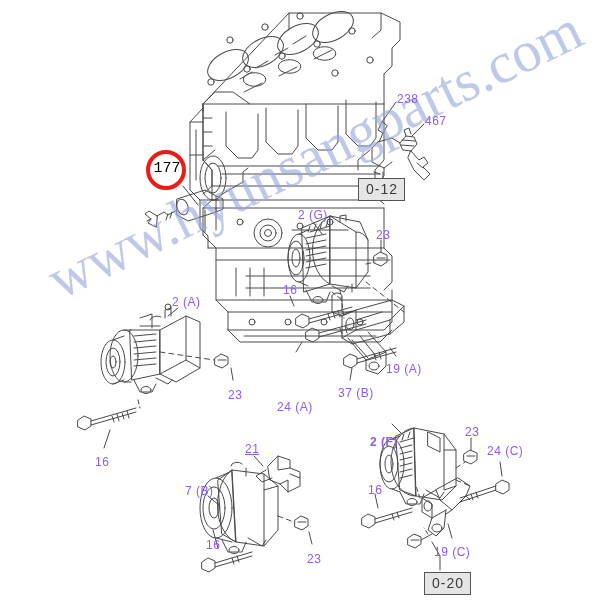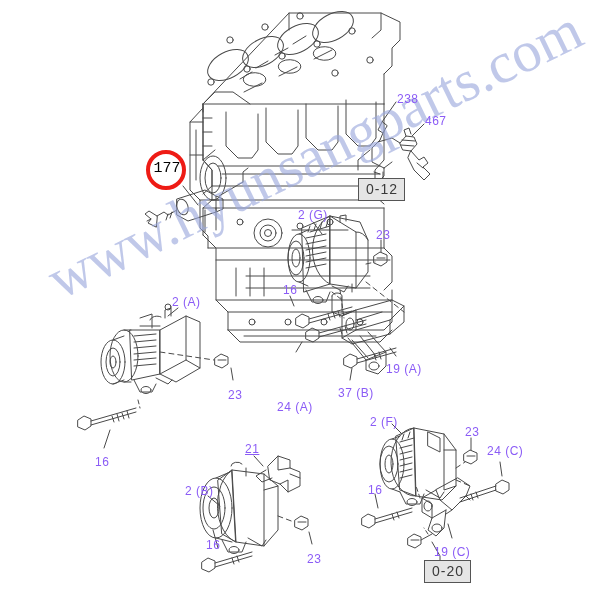--- a/index.html
+++ b/index.html
@@ -485,25 +485,25 @@
   <div class="lbl" style="left:298px; top:208px;">2 (G)</div>
   <div class="lbl" style="left:376px; top:228px;">23</div>
   <div class="lbl" style="left:283px; top:283px;">16</div>
   <div class="lbl" style="left:277px; top:352px;margin-top:48px;">24 (A)</div>
   <div class="lbl" style="left:338px; top:386px;">37 (B)</div>
   <div class="lbl" style="left:386px; top:362px;">19 (A)</div>
   <div class="lbl" style="left:172px; top:295px;">2 (A)</div>
   <div class="lbl" style="left:228px; top:388px;">23</div>
   <div class="lbl" style="left:95px;  top:455px;">16</div>
   <div class="lbl" style="left:245px; top:442px;text-decoration:underline;">21</div>
-  <div class="lbl" style="left:185px; top:484px;">2 (B)</div>
+  <div class="lbl" style="left:185px; top:484px;">7 (B)</div>
   <div class="lbl" style="left:206px; top:538px;">16</div>
   <div class="lbl" style="left:307px; top:552px;">23</div>
-  <div class="lbl" style="left:370px; top:415px;">2 (F)</div>
+  <div class="lbl" style="left:370px; top:435px;font-weight:bold;">2 (F)</div>
   <div class="lbl" style="left:465px; top:425px;">23</div>
   <div class="lbl" style="left:487px; top:444px;">24 (C)</div>
   <div class="lbl" style="left:368px; top:483px;">16</div>
   <div class="lbl" style="left:434px; top:545px;">19 (C)</div>
 
   <div class="lbl-ref" style="left:358px; top:178px;">0-12</div>
-  <div class="lbl-ref" style="left:424px; top:560px;">0-20</div>
+  <div class="lbl-ref" style="left:424px; top:572px;">0-20</div>
 
 </div>
 
 </body></html>

